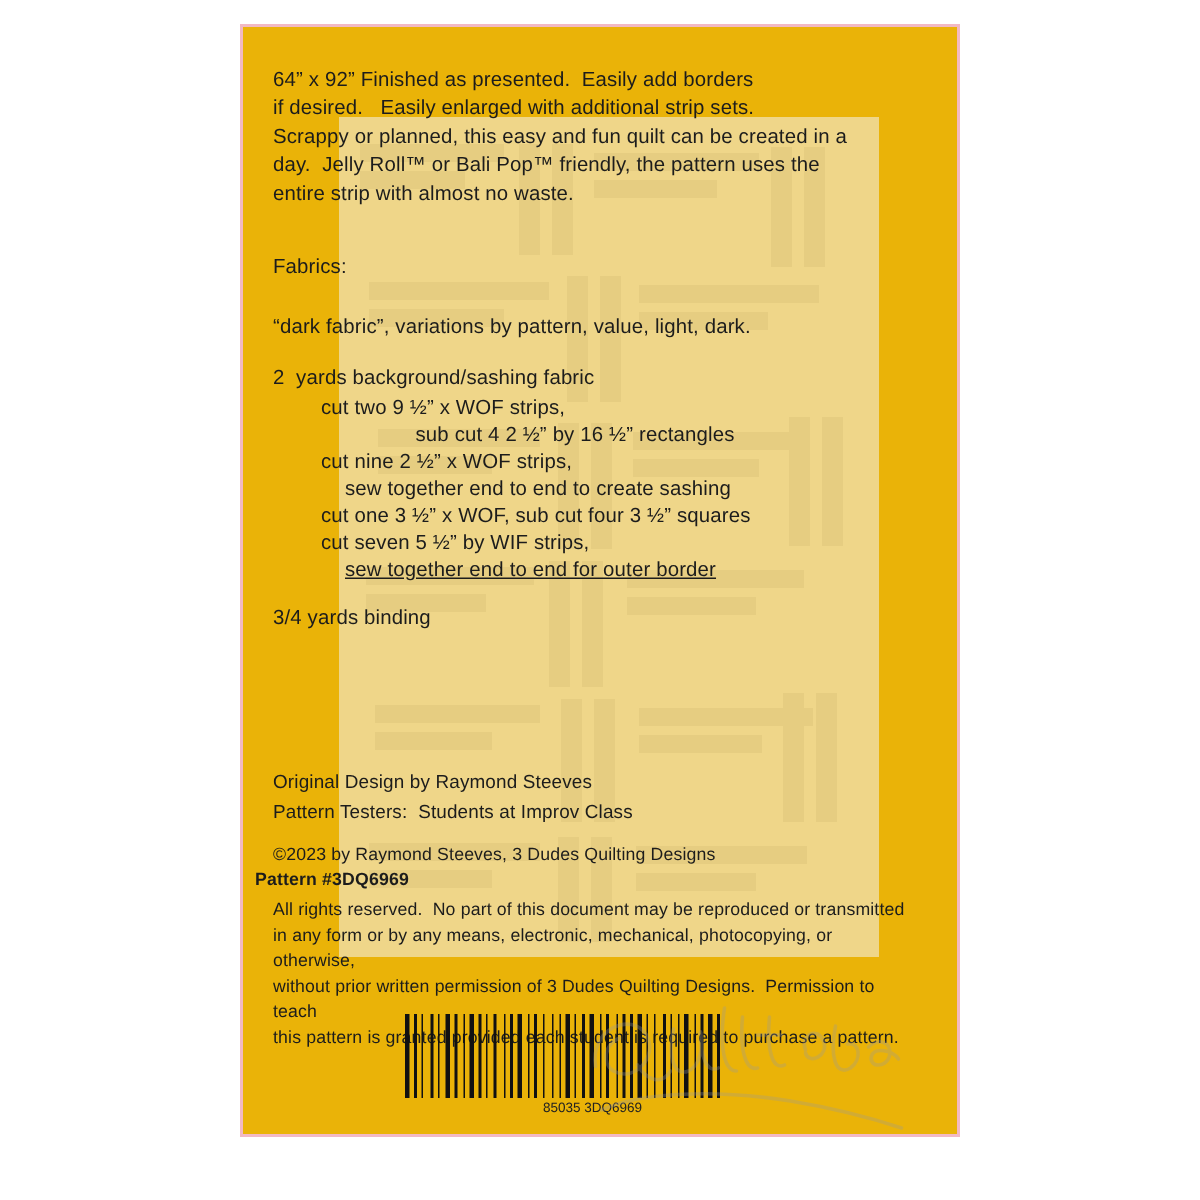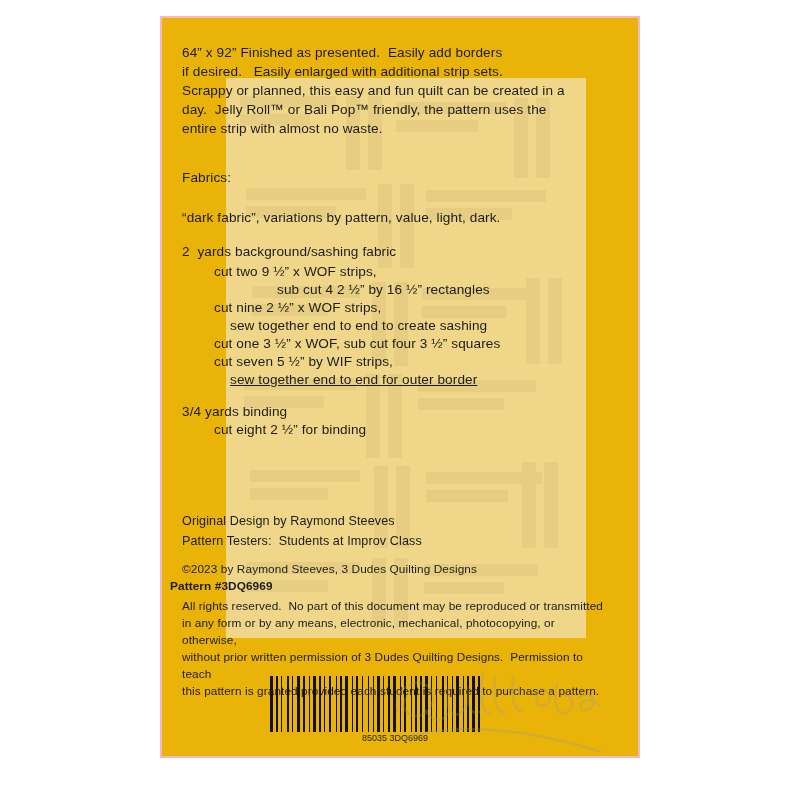--- a/index.html
+++ b/index.html
@@ -189,21 +189,20 @@
         <div class="tx s14" style="left:20px; top:224px;text-align:right;">2  yards background/sashing fabric</div>
         <div class="tx s14" style="left:52px; top:244px;">cut two 9 ½” x WOF strips,</div>
         <div class="tx s14" style="left:76px; top:262px;margin-left:39px;">sub cut 4 2 ½” by 16 ½” rectangles</div>
         <div class="tx s14" style="left:52px; top:280px;">cut nine 2 ½” x WOF strips,</div>
         <div class="tx s14" style="left:68px; top:298px;">sew together end to end to create sashing</div>
         <div class="tx s14" style="left:52px; top:316px;">cut one 3 ½” x WOF, sub cut four 3 ½” squares</div>
         <div class="tx s14" style="left:52px; top:334px;">cut seven 5 ½” by WIF strips,</div>
         <div class="tx s14" style="left:68px; top:352px;text-decoration:underline;">sew together end to end for outer border</div>
 
         <div class="tx s14" style="left:20px; top:384px;">3/4 yards binding</div>
-        <div class="tx s14" style="left:52px; top:402px;">cut eight 2 ½” for binding</div>
 
         <div class="tx s13" style="left:20px; top:494px;">Original Design by Raymond Steeves</div>
         <div class="tx s13" style="left:20px; top:514px;">Pattern Testers:  Students at Improv Class</div>
 
         <div class="tx s12" style="left:20px; top:543px;">©2023 by Raymond Steeves, 3 Dudes Quilting Designs</div>
         <div class="tx s12" style="left:8px; top:560px;font-weight:bold;">Pattern #3DQ6969</div>
 
         <div class="tx s12 para" style="left:20px; top:580px; width:430px;">All rights reserved.  No part of this document may be reproduced or transmitted
 in any form or by any means, electronic, mechanical, photocopying, or otherwise,
 without prior written permission of 3 Dudes Quilting Designs.  Permission to teach

